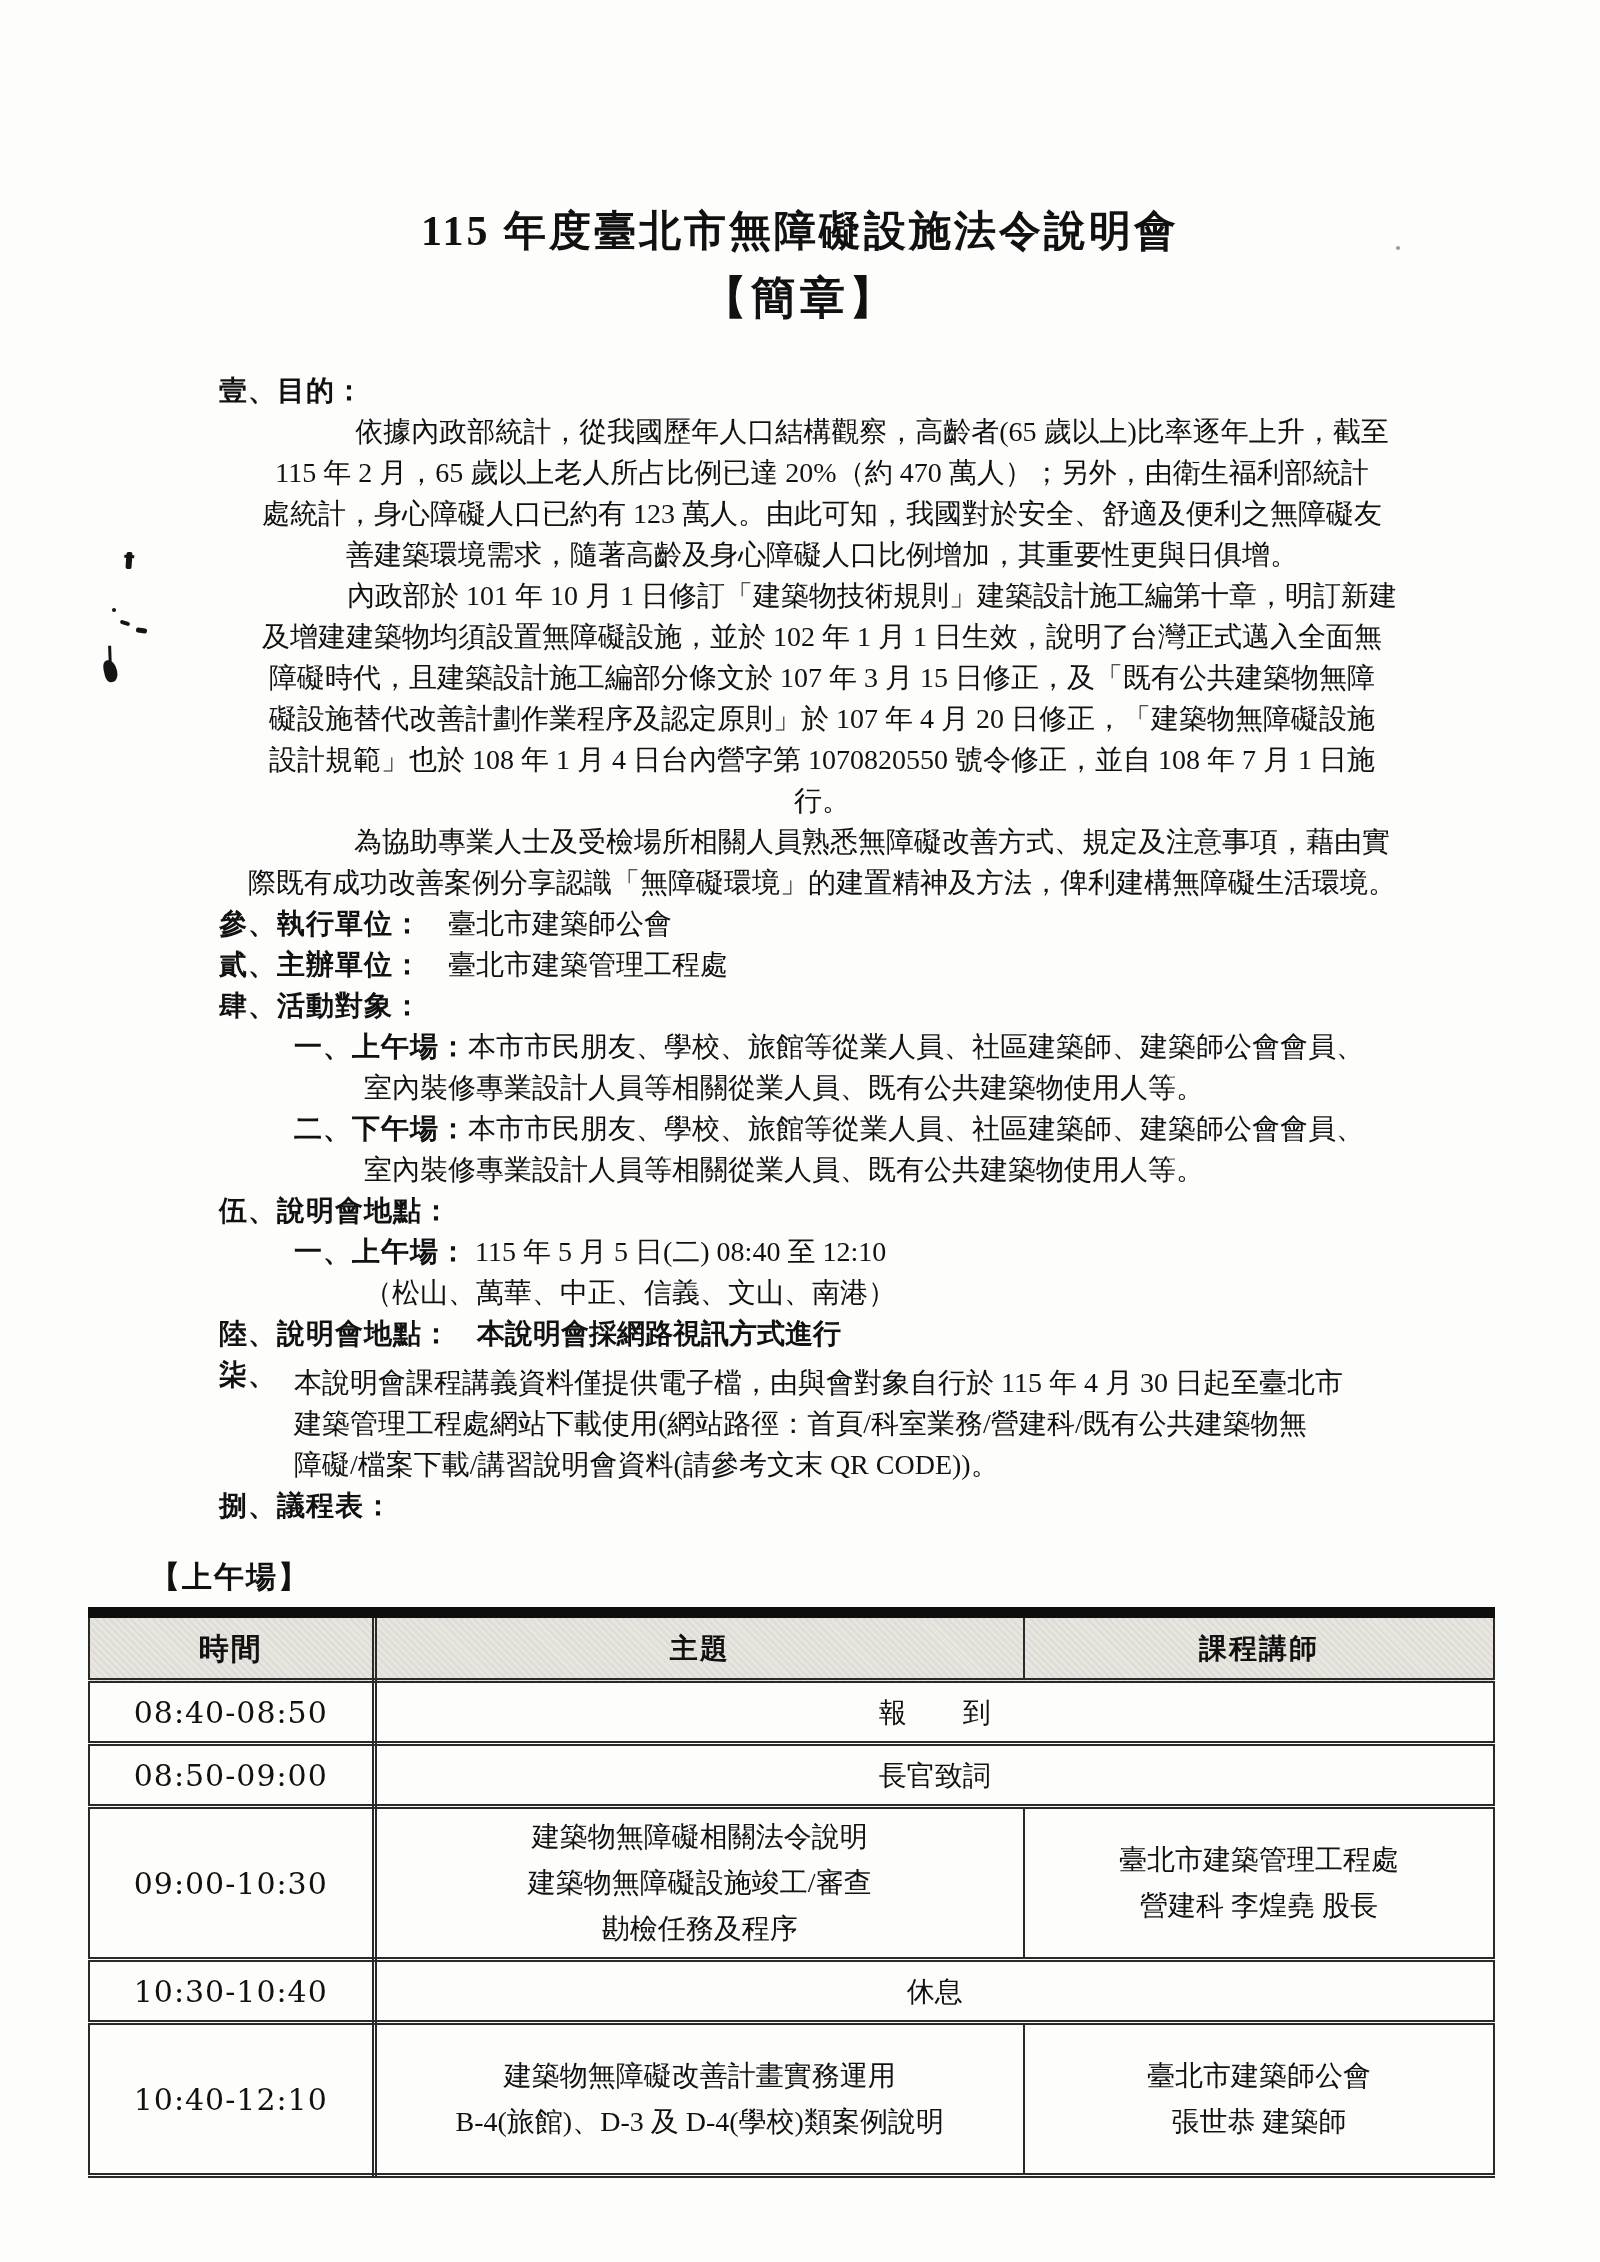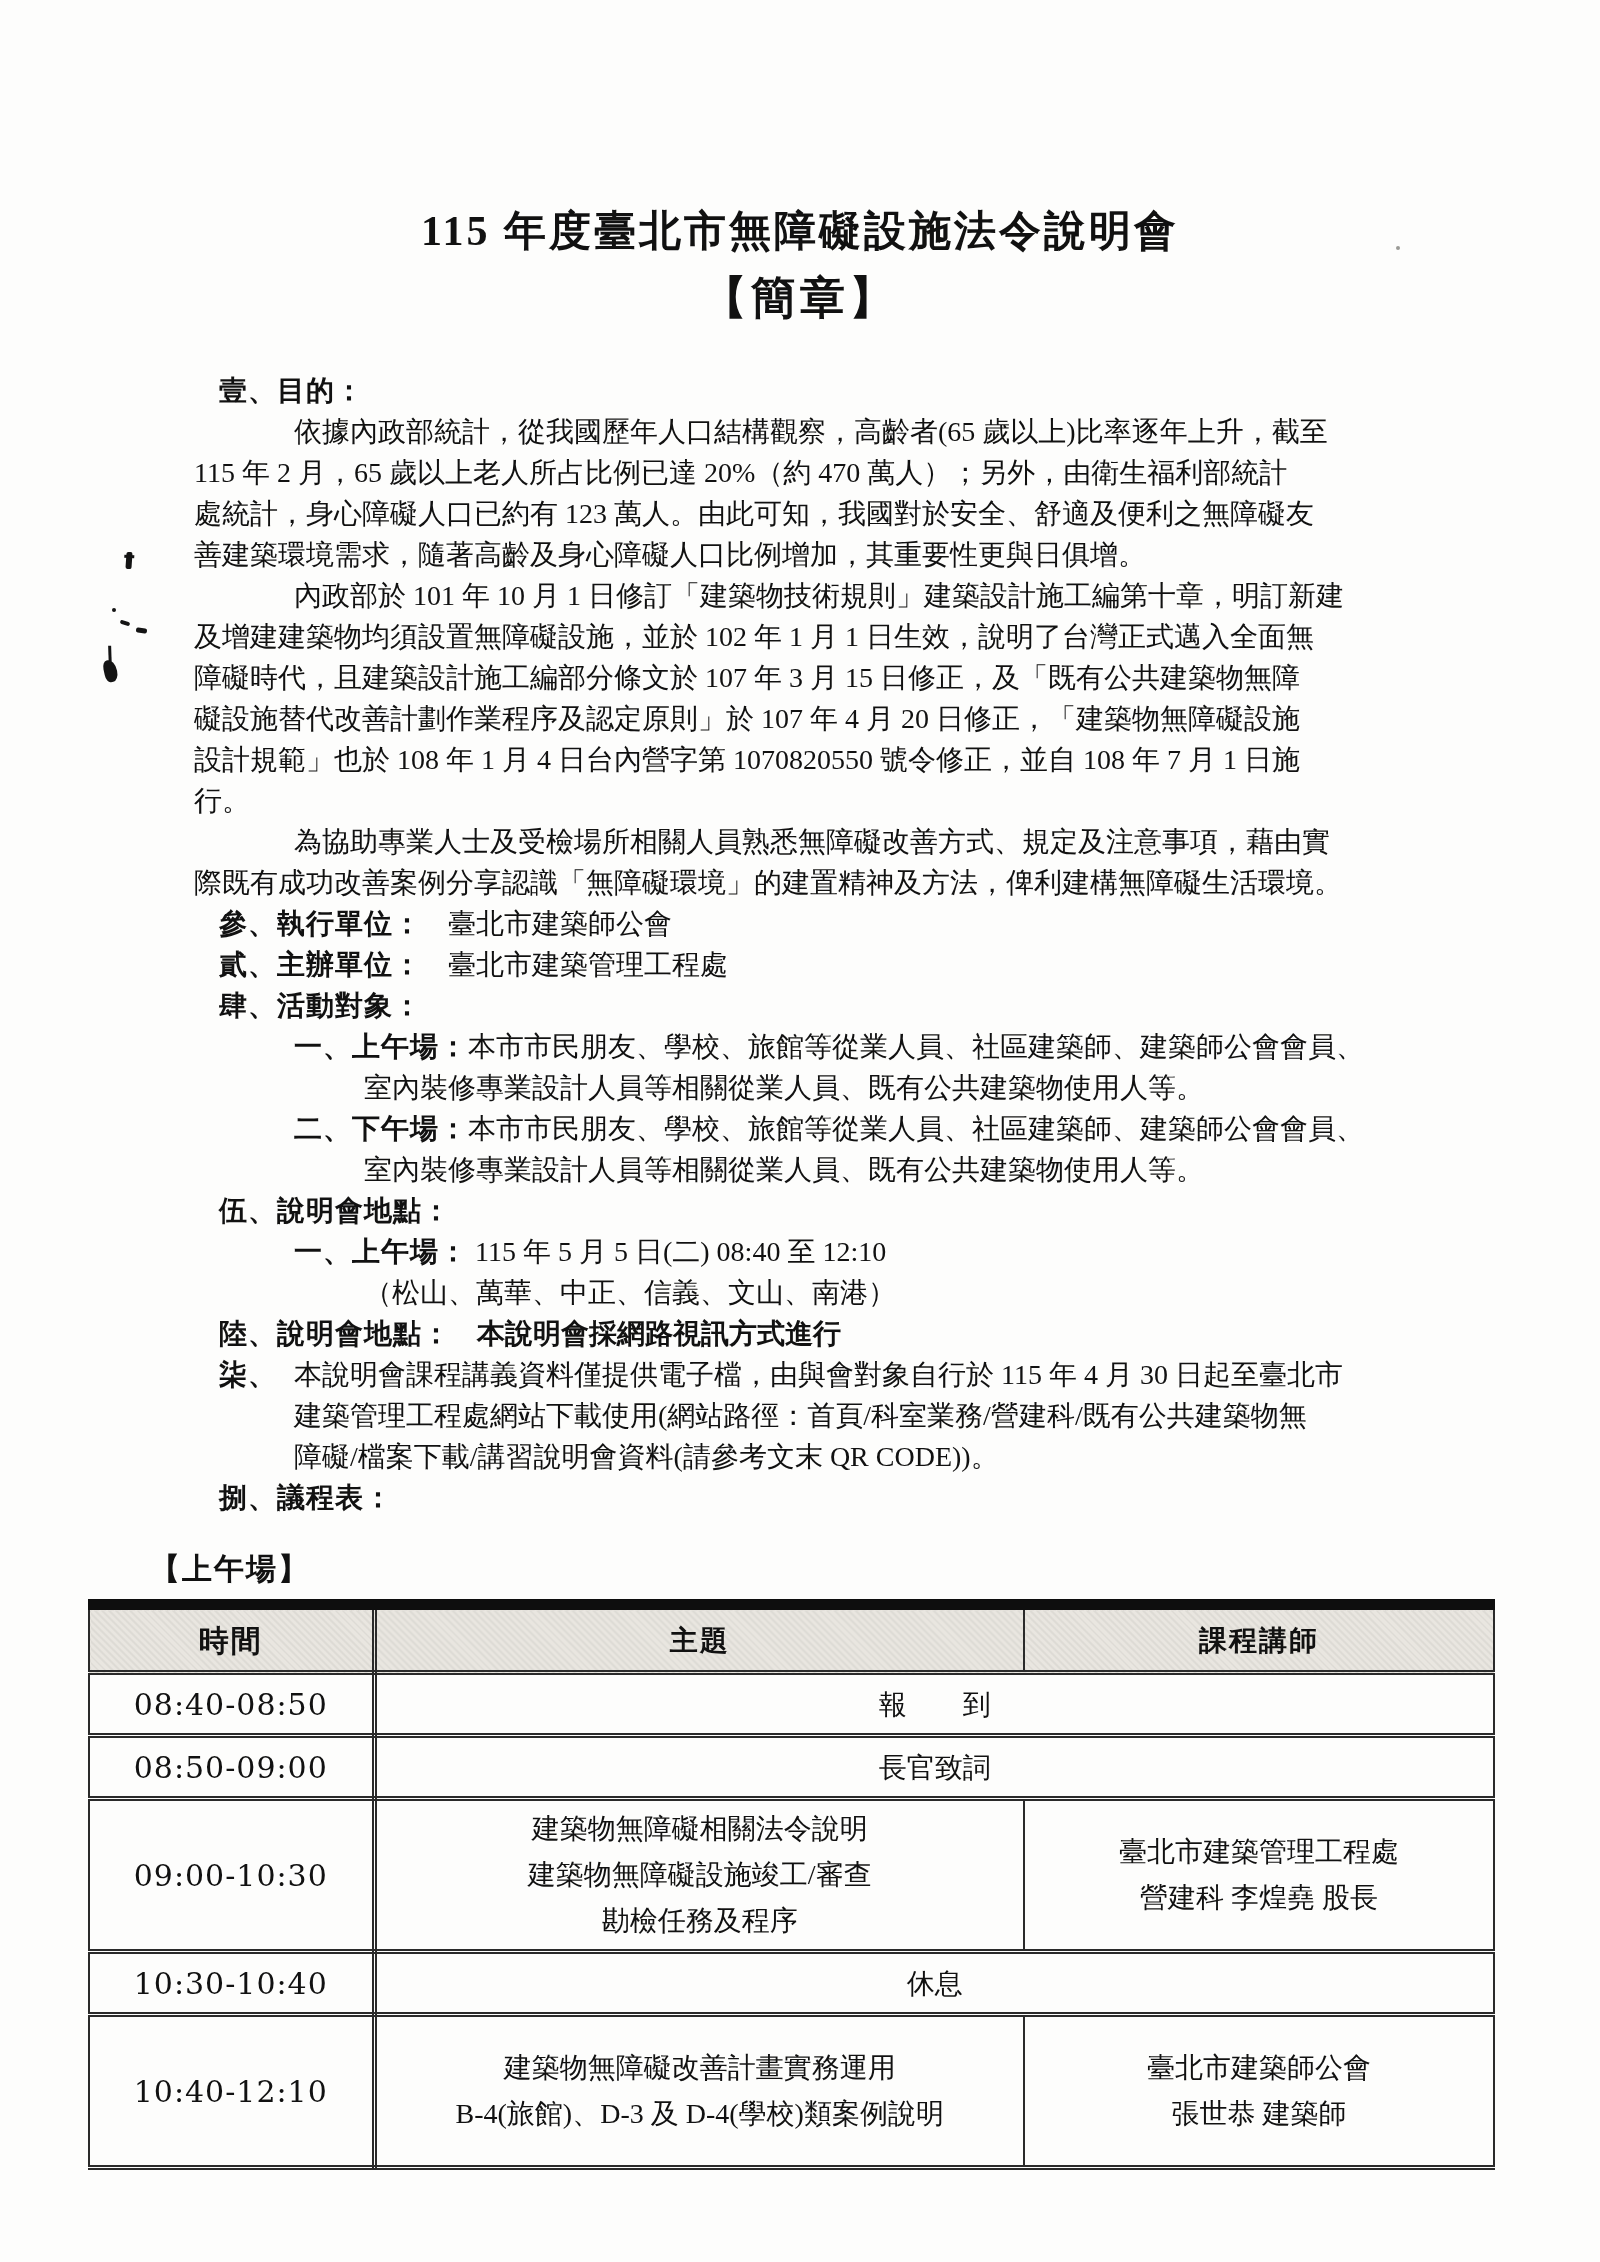--- a/index.html
+++ b/index.html
@@ -36,28 +36,28 @@
     letter-spacing:1px;
   }
   .sec-line{margin-left:175px;}
   .sec-head-inline{font-weight:bold;letter-spacing:1px;}
   .sec-value{margin-left:26px;}
   .sec-value.bold{font-weight:bold;}
   .para{
     margin:0 150px 0 150px;
     text-indent:100px;
     white-space:pre-line;
-    text-align:left;
+    text-align:center;
   }
   .li{margin-left:250px;}
   .li-head{font-weight:bold;letter-spacing:1px;}
   .li-cont{margin-left:70px;white-space:pre-line;}
   .sec-flex{display:flex;align-items:flex-start;margin-left:175px;}
   .sec-label{font-weight:bold;flex:0 0 75px;letter-spacing:1px;}
-  .sec-flex-text{white-space:pre-line;max-width:1250px;}
+  .sec-flex-text{white-space:pre-line;max-width:1250px;margin-top:8px;}
   .session-label{
     margin:30px 0 10px 106px;
     font-size:30px;font-weight:bold;
     letter-spacing:2px;
   }
   table.agenda{
     margin-left:44px;
     width:1405px;
     border-collapse:collapse;
     table-layout:fixed;

